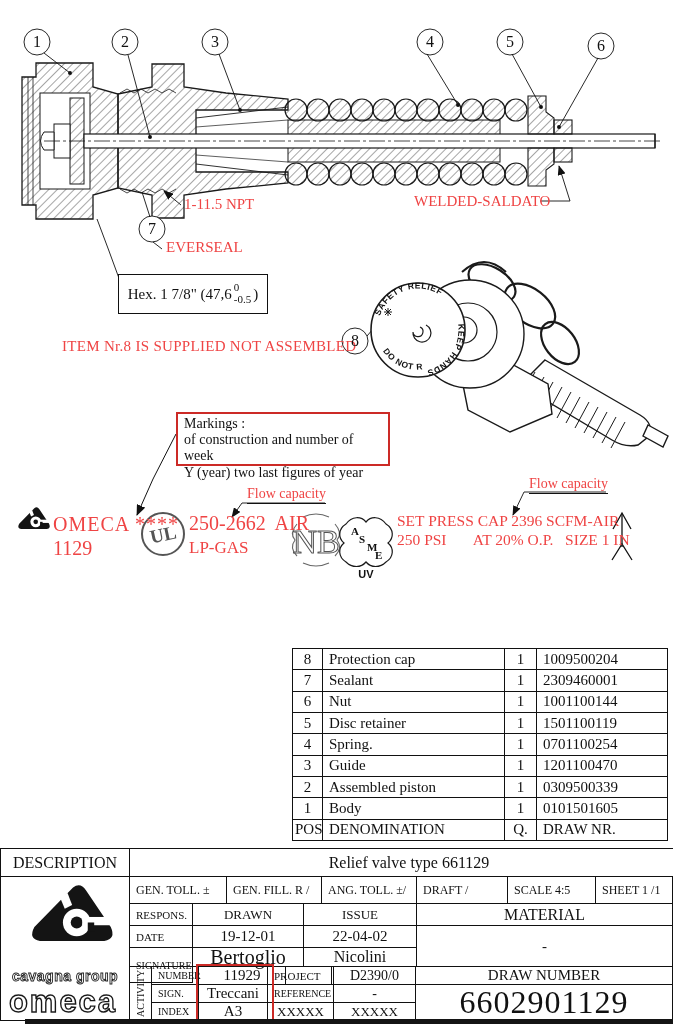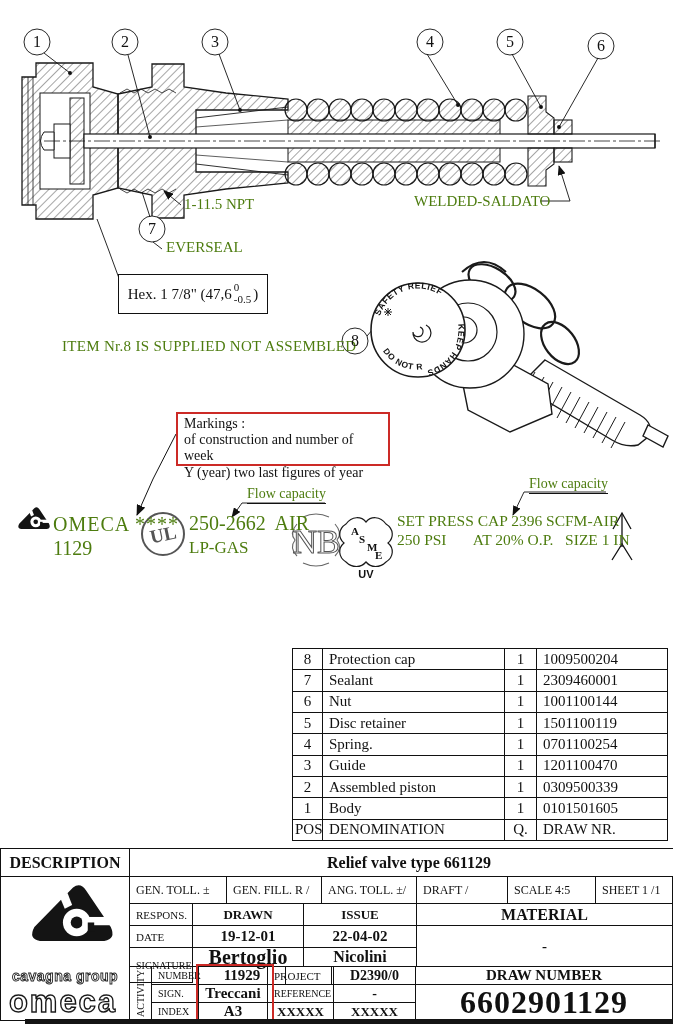--- a/index.html
+++ b/index.html
@@ -1,37 +1,37 @@
 <!DOCTYPE html>
 <html><head>
 <meta charset="utf-8">
 <style>
   html,body{margin:0;padding:0;background:#e8e8e8;}
   .sheet{position:relative;width:673px;height:1024px;background:#ffffff;overflow:hidden;
          font-family:"Liberation Serif",serif;color:#111;}
   .abs{position:absolute;}
   svg{display:block;}
-  .lbl{position:absolute;font-family:"Liberation Serif",serif;color:#4d7c0f;white-space:nowrap;z-index:3;}
+  .lbl{position:absolute;font-family:"Liberation Serif",serif;color:#ef4444;white-space:nowrap;z-index:3;}
   .callout{position:absolute;width:26px;height:26px;display:flex;align-items:center;justify-content:center;
            font-size:16px;z-index:4;font-family:"Liberation Serif",serif;}
   .underlined{border-bottom:1.2px solid #111;padding-bottom:1px;}
   .hexbox{position:absolute;left:118px;top:274px;width:148px;height:38px;border:1.2px solid #111;
           display:flex;align-items:center;justify-content:center;gap:2px;font-size:15px;z-index:3;background:#fff;}
   .hexstack{display:flex;flex-direction:column;font-size:11px;line-height:1.05;text-align:left;}
   .markbox{position:absolute;left:176px;top:412px;width:214px;height:54px;border:2px solid #cc2a26;
            padding:2px 6px;box-sizing:border-box;font-size:14px;line-height:1.16;z-index:3;background:transparent;}
   .ptable{position:absolute;left:292px;top:648px;width:375px;height:192px;display:grid;
           grid-template-columns:30px 182px 32px 131px;grid-auto-rows:21.33px;
           border-right:1.6px solid #111;border-bottom:1.6px solid #111;font-size:15px;z-index:3;}
   .tc{border-left:1.2px solid #111;border-top:1.2px solid #111;display:flex;align-items:center;
       padding-left:6px;box-sizing:border-box;overflow:hidden;}
   .tc.c{justify-content:center;padding-left:0;}
   .cell{position:absolute;box-sizing:border-box;border:1.2px solid #111;display:flex;align-items:center;
         background:transparent;z-index:2;font-family:"Liberation Serif",serif;}
-  .cell.c{justify-content:center;text-align:left;font-weight:bold;}
+  .cell.c{justify-content:center;text-align:left;}
   .cell.l{padding-left:6px;}
   .vert{writing-mode:vertical-rl;transform:rotate(180deg);justify-content:center;}
   .redframe{position:absolute;border:2px solid #cc2a26;z-index:6;background:transparent;}
   .bar{position:absolute;left:25px;top:1019px;width:648px;height:5px;background:#141414;z-index:7;}
 </style>
 </head>
 <body>
 
 <div class="sheet">
 

